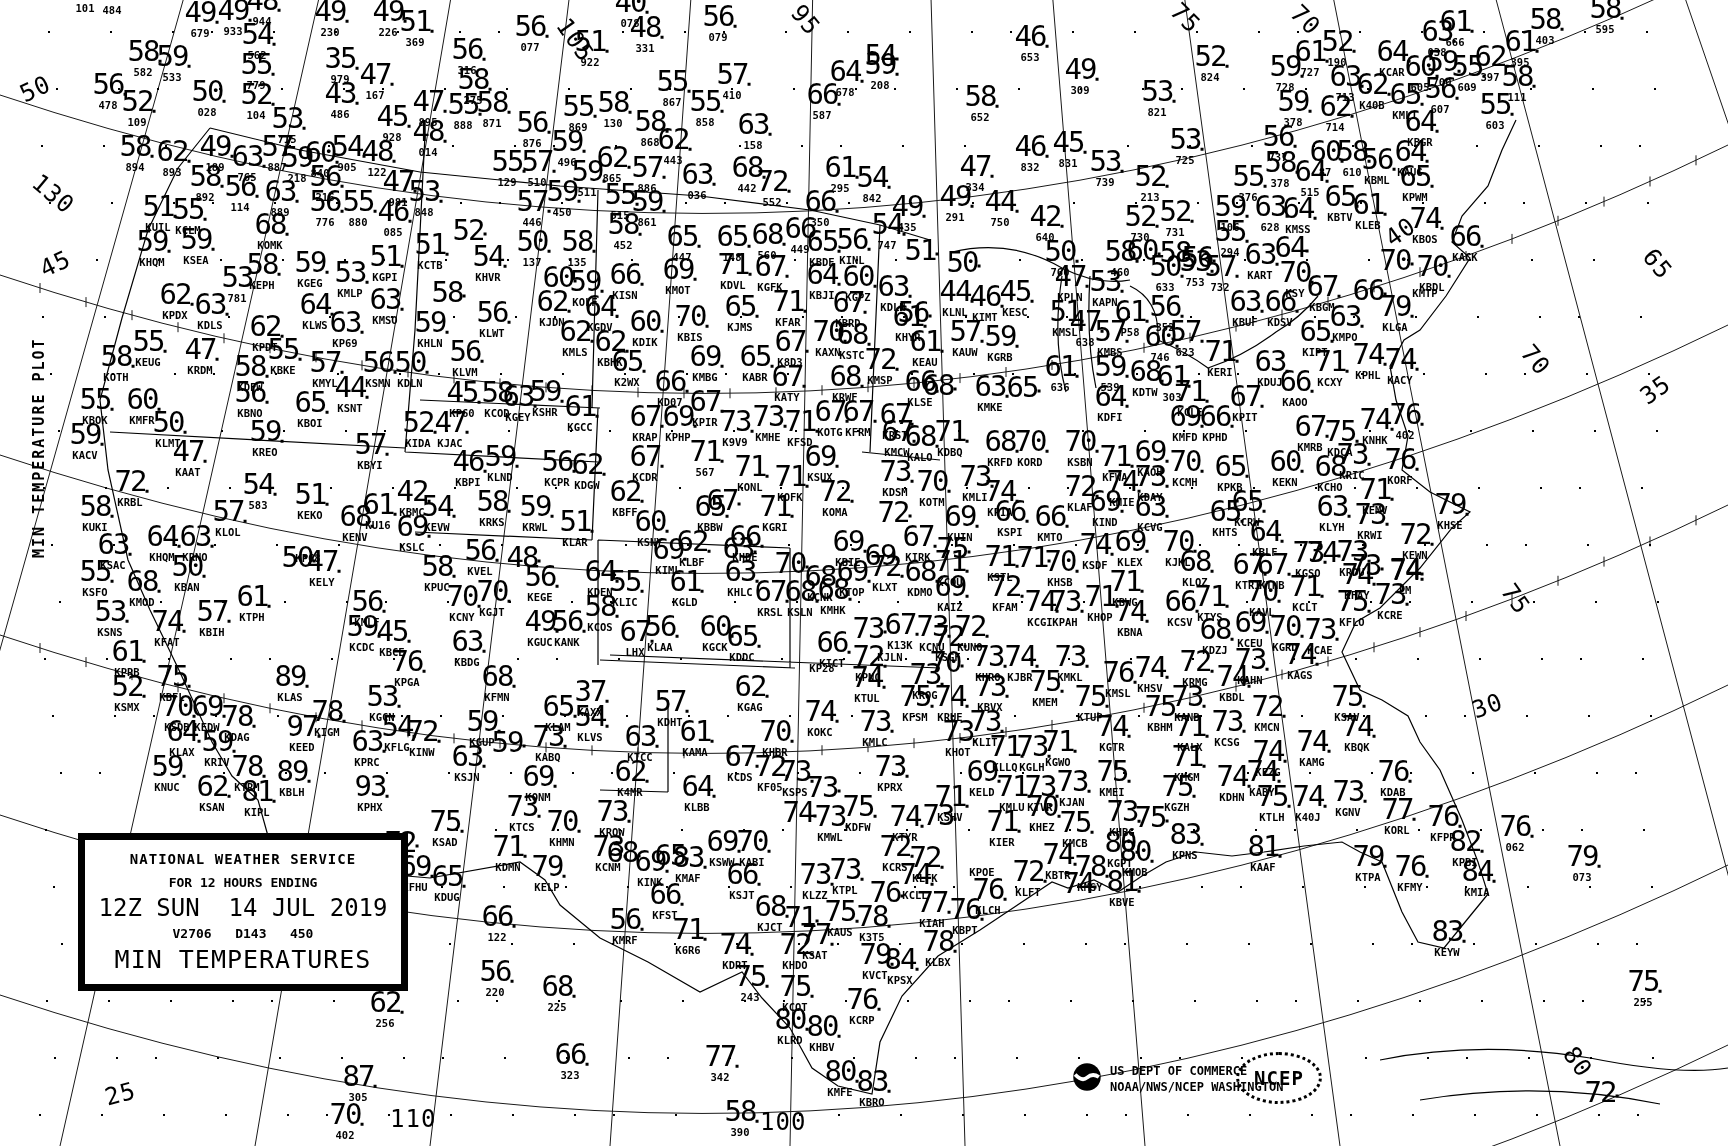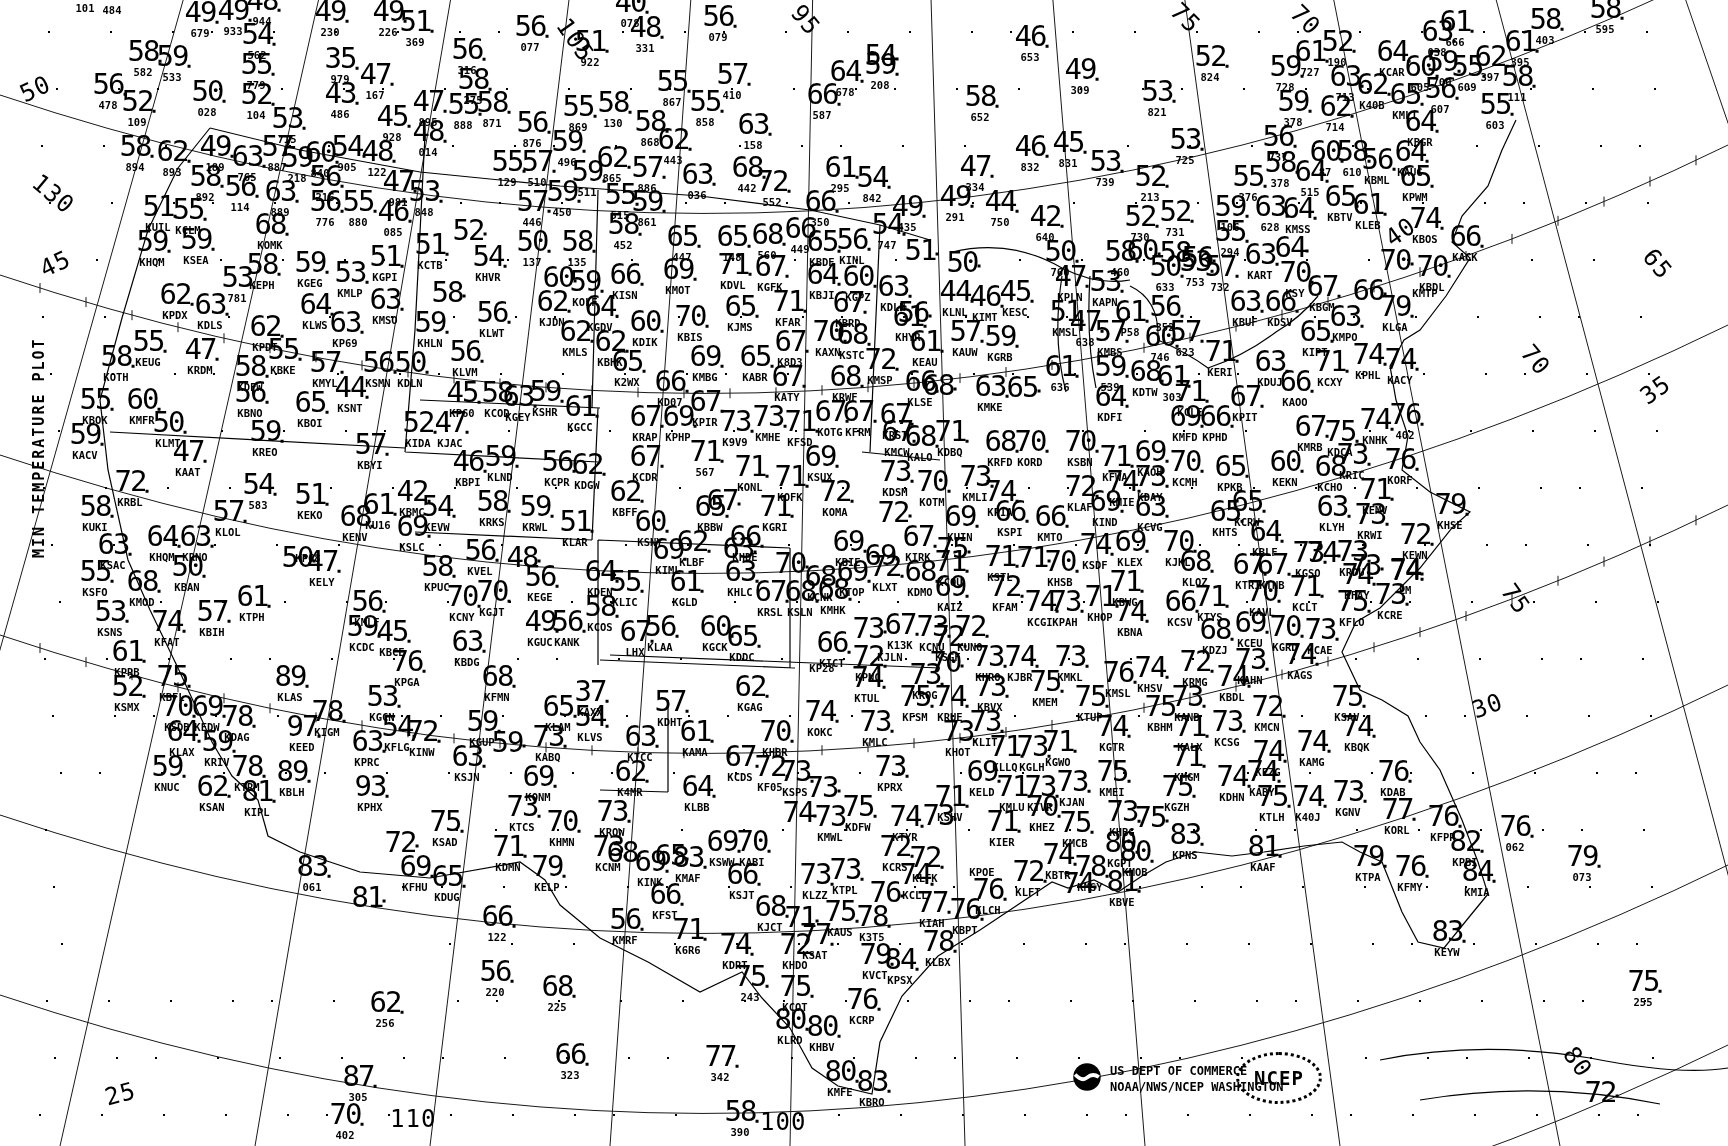--- a/index.html
+++ b/index.html
@@ -137,20 +137,27 @@
       <path d="M210,128 L178,168 L148,230 L122,318 L100,400 L108,470 L128,560 L150,610 L178,668 L212,742 L232,776 L258,800 L268,836 L300,852 L360,872 L430,878 L520,862 L545,880 L560,905 L600,938 L648,962 L700,992 L742,972 L762,998 L790,1028 L812,1068 L838,1086 L872,1094 L880,1042 L902,996 L938,956 L980,930 L1016,906 L1052,882 L1068,888 L1094,880 L1118,892 L1142,876 L1166,862 L1196,852 L1232,856 L1264,852 L1304,846 L1342,842 L1360,852 L1382,862 L1402,912 L1418,942 L1444,948 L1470,916 L1488,894 L1478,862 L1462,820 L1440,770 L1420,742 L1408,716 L1382,700 L1360,690 L1342,652 L1356,622 L1380,608 L1420,568 L1452,528 L1470,512 L1430,492 L1402,470 L1408,436 L1396,400 L1390,366 L1404,340 L1420,330 L1446,296 L1470,258 L1452,242 L1462,216 L1488,186 L1502,150 L1516,120"></path>
       <path d="M210,128 L300,150 L420,172 L560,186 L700,196 L810,210 L880,225 L930,240"></path>
       <path d="M952,252 Q1010,238 1062,268 Q1098,286 1130,280 M1062,276 Q1052,340 1066,392 M1090,276 Q1086,340 1096,388 M1130,286 Q1160,300 1158,340 Q1186,352 1208,368 Q1244,356 1276,332 Q1300,318 1318,296"></path>
       <path d="M425,135 L415,330 L405,452 M110,432 L405,448 M405,452 L598,462 M420,400 L600,408 M598,408 L592,540 M592,540 L415,532 M598,540 L790,548 M600,660 L795,668 M598,540 L598,665 M790,548 L790,668 M610,655 L940,668 M668,700 L668,792 M668,792 L600,790 M880,225 L870,452 M862,452 L940,460 M598,190 L592,408"></path>
       <path d="M1380,1060 Q1480,1040 1590,1058 Q1680,1076 1728,1068 M1420,1100 Q1540,1080 1660,1104"></path>
     </g>
   </svg>
 
   <div id="vlabel">MIN TEMPERATURE PLOT</div>
 
+  <div id="nwsbox">
+    <div class="l1">NATIONAL WEATHER SERVICE</div>
+    <div class="l2">FOR 12 HOURS ENDING</div>
+    <div class="l3">12Z SUN  14 JUL 2019</div>
+    <div class="l4">V2706   D143   450</div>
+    <div class="l5">MIN TEMPERATURES</div>
+  </div>
 
   <div id="commerce">
     <span>
       <svg width="30" height="30" viewBox="0 0 24 24">
         <circle cx="12" cy="12" r="11" fill="#000"></circle>
         <path d="M2.5 10 Q8 16 12 12.5 Q16.5 8.5 21.5 12" stroke="#fff" stroke-width="3" fill="none"></path>
       </svg>
     </span>
     <span class="txt">
       <span>US DEPT OF COMMERCE</span><br>

